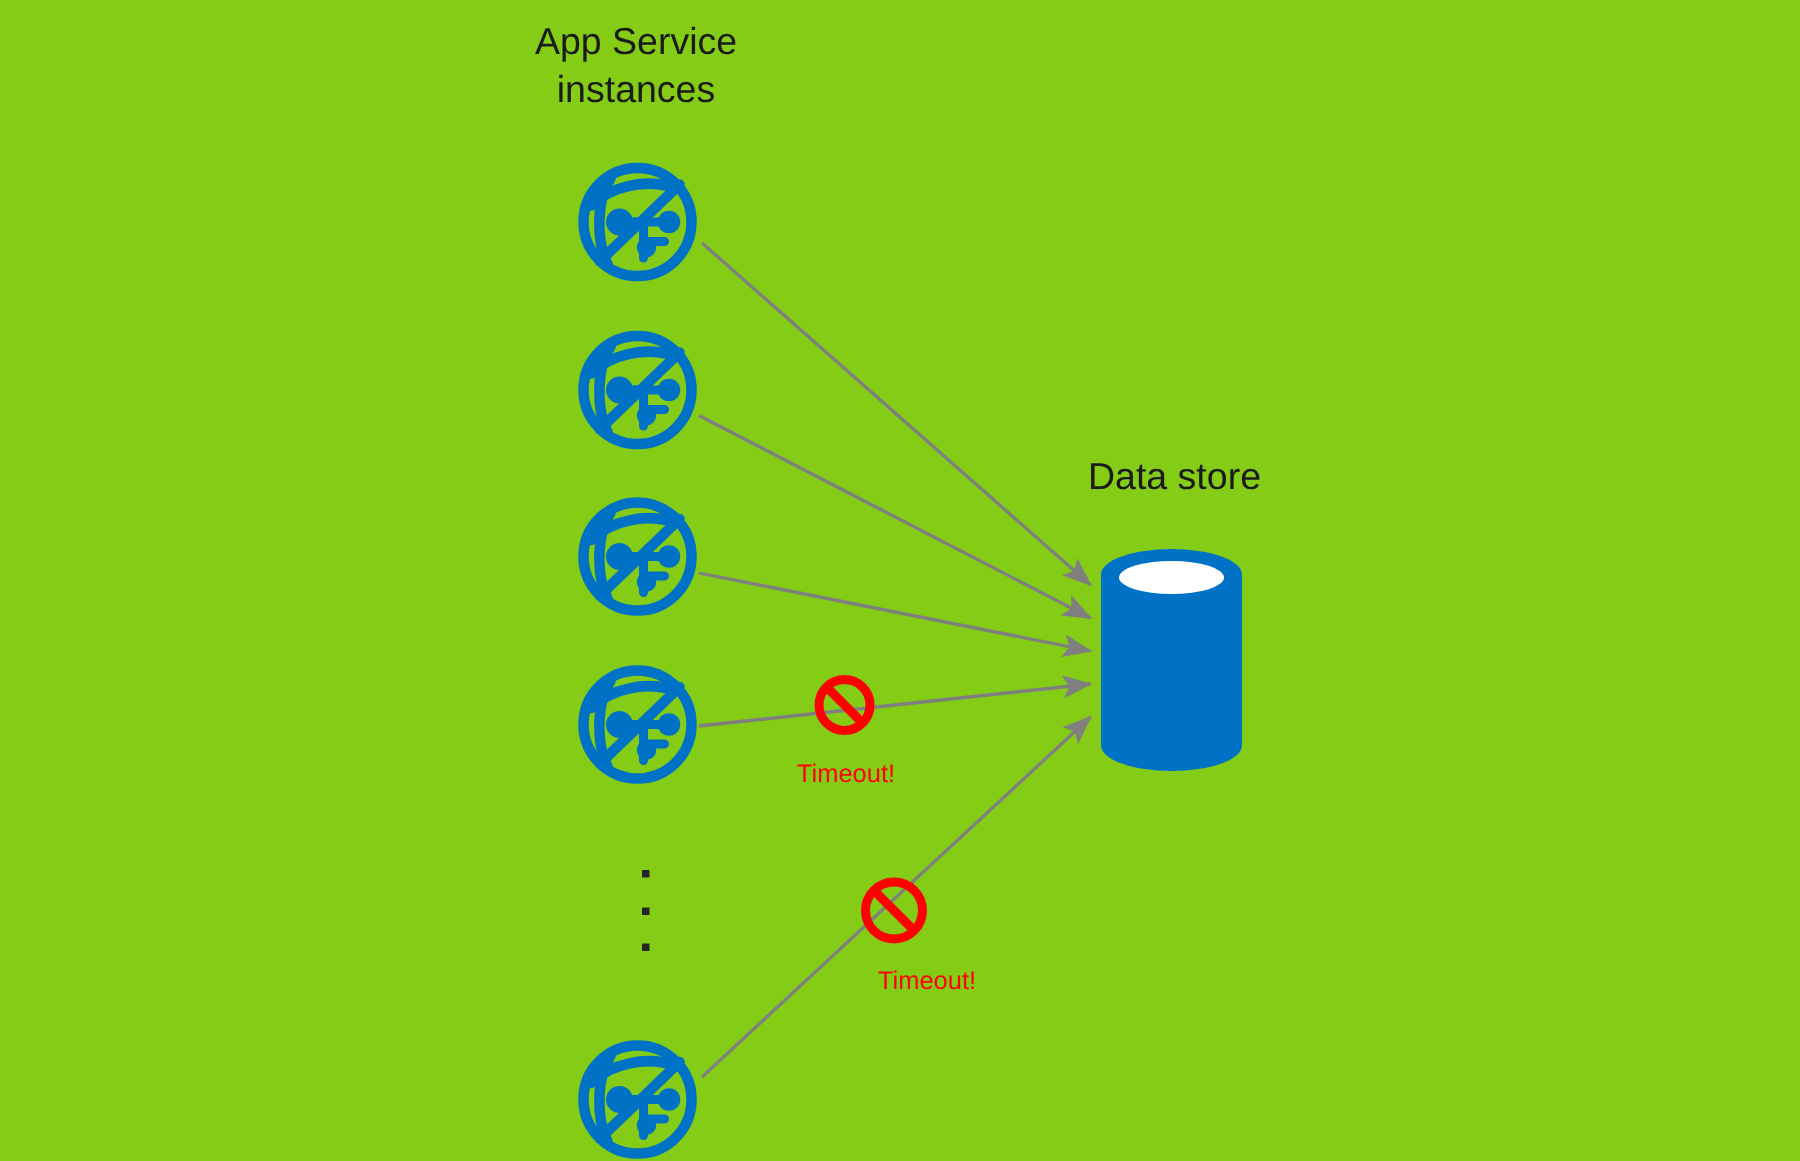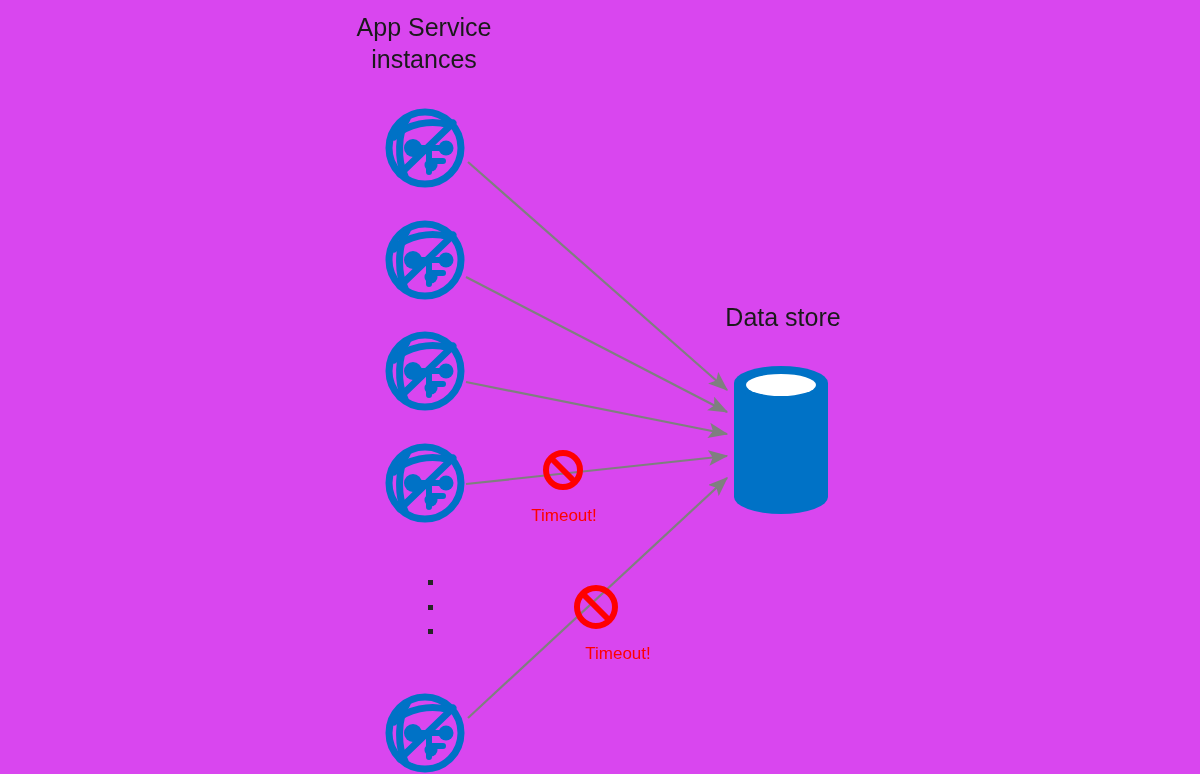--- a/index.html
+++ b/index.html
@@ -8,21 +8,21 @@
     padding: 0;
     background: #ffffff;
   }
   body {
     font-family: "Liberation Sans", sans-serif;
   }
   #diagram-root {
     position: relative;
     width: 1200px;
     height: 774px;
-    background: #d946ef;
+    background: #84cc16;
     overflow: hidden;
     text-align: right;
   }
   #diagram-svg {
     position: absolute;
     left: 0;
     top: 0;
     width: 1200px;
     height: 774px;
     display: block;

